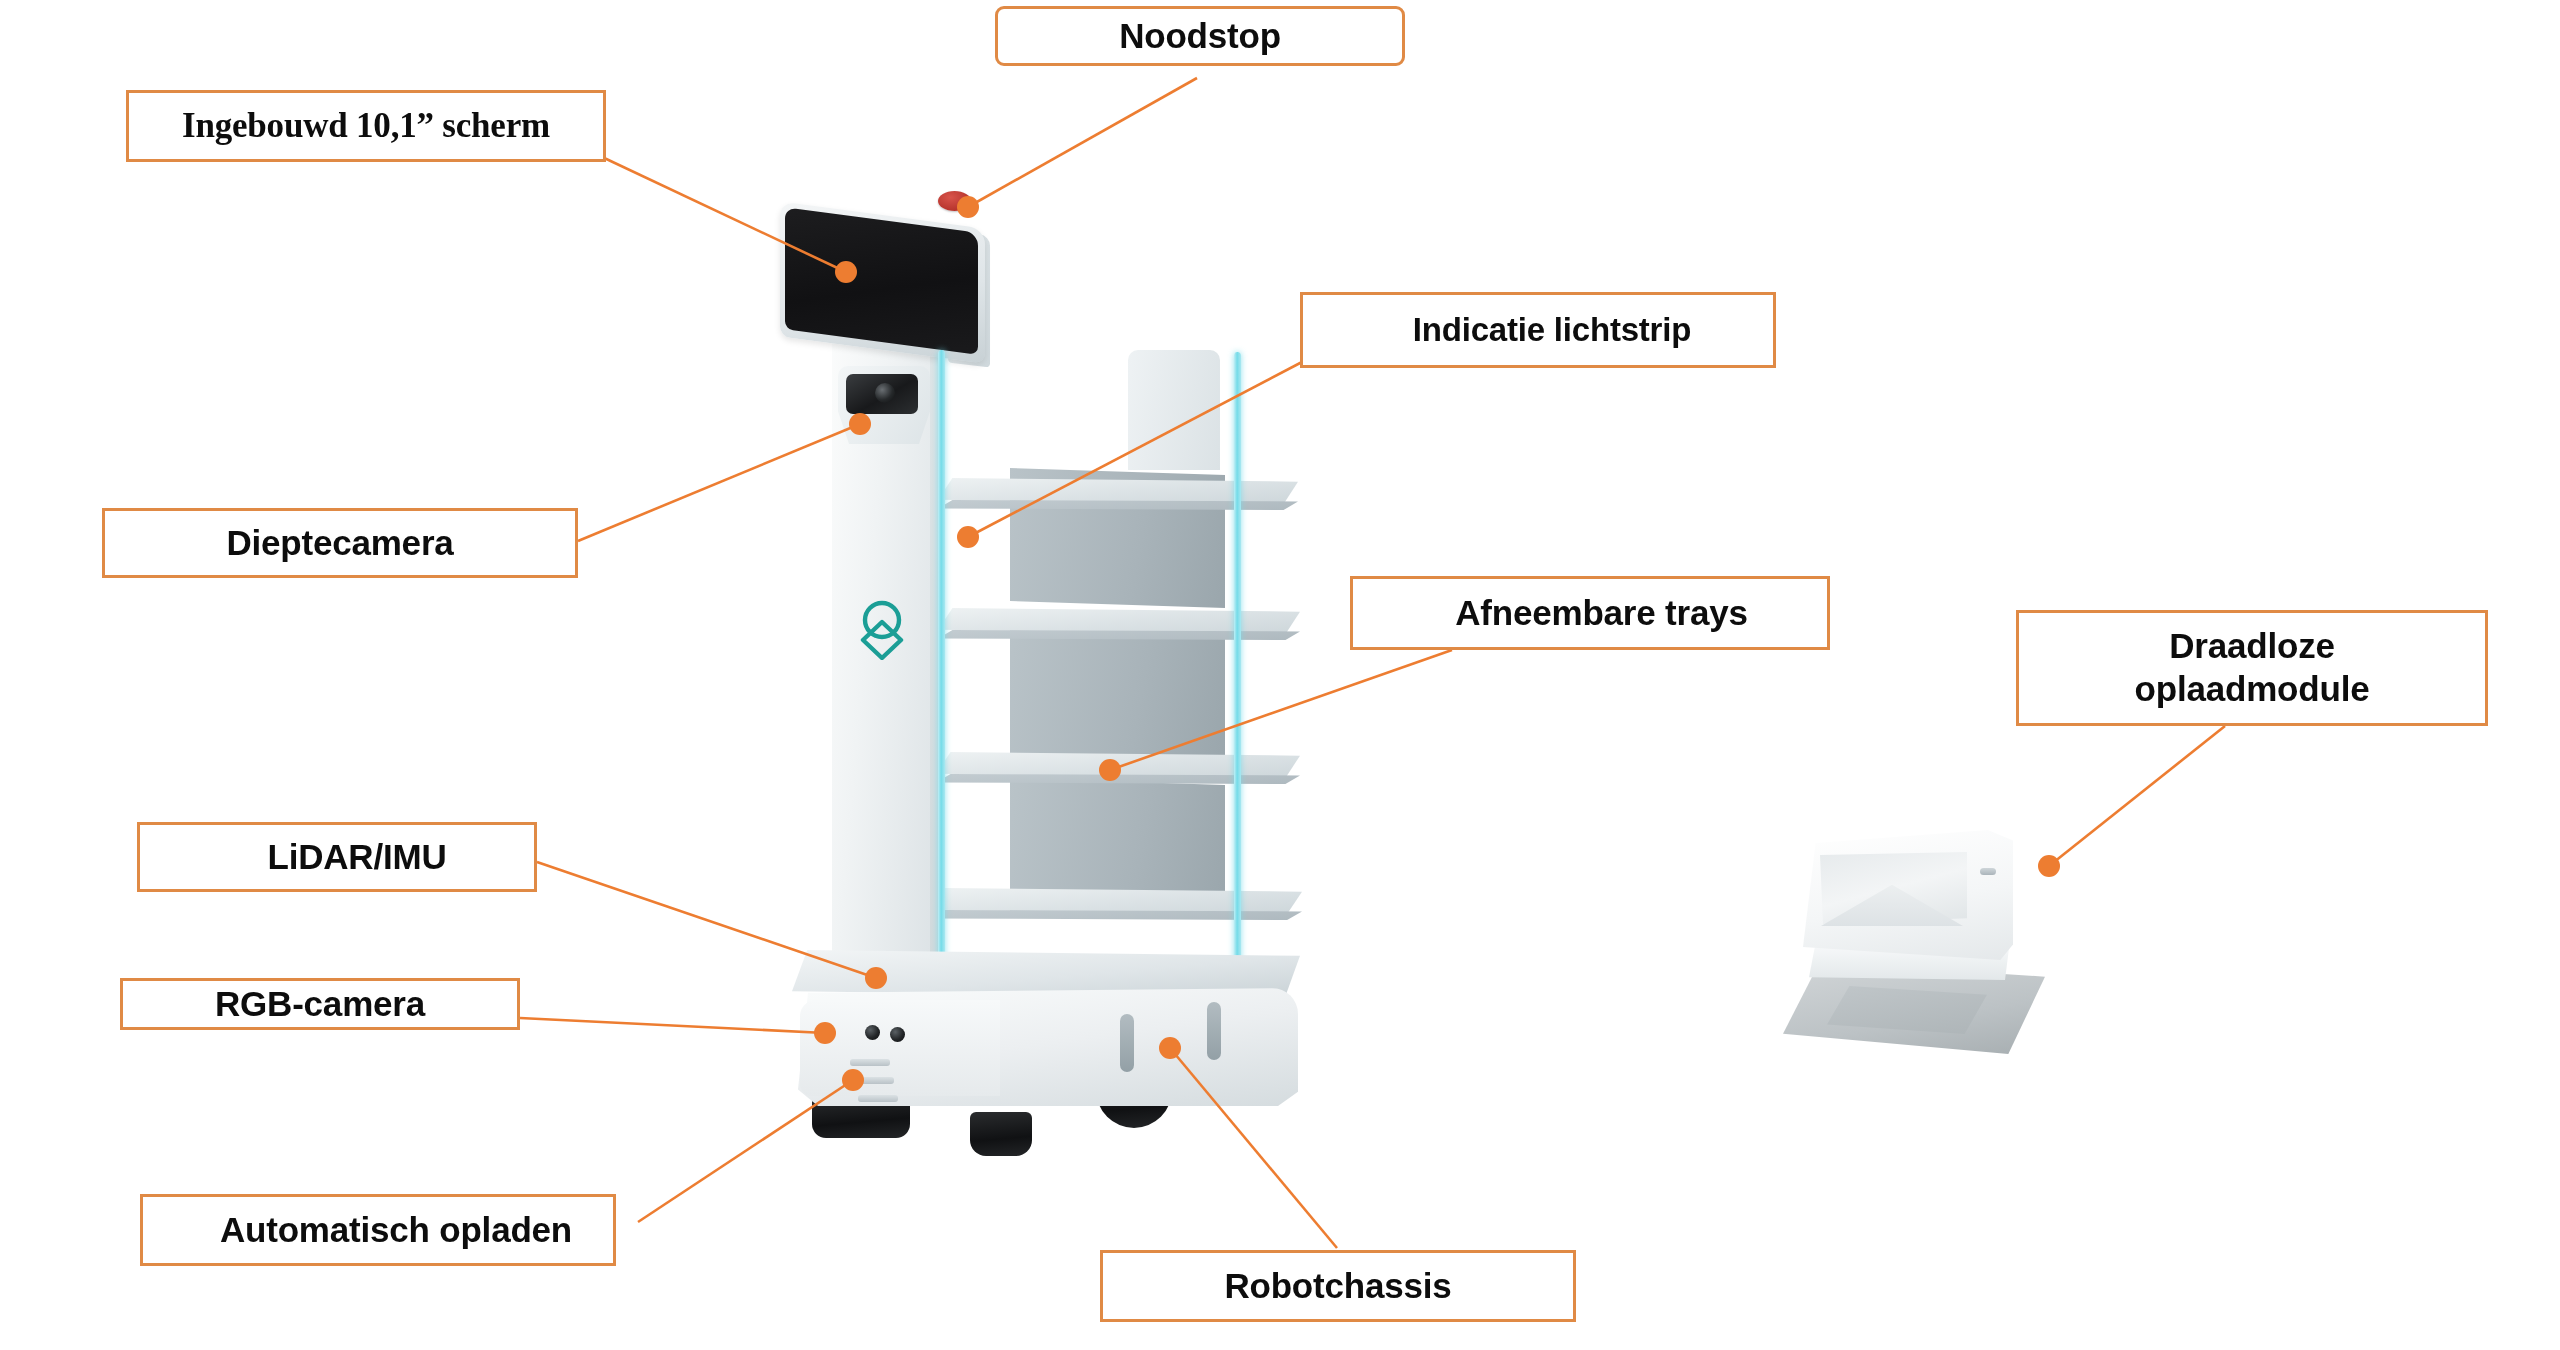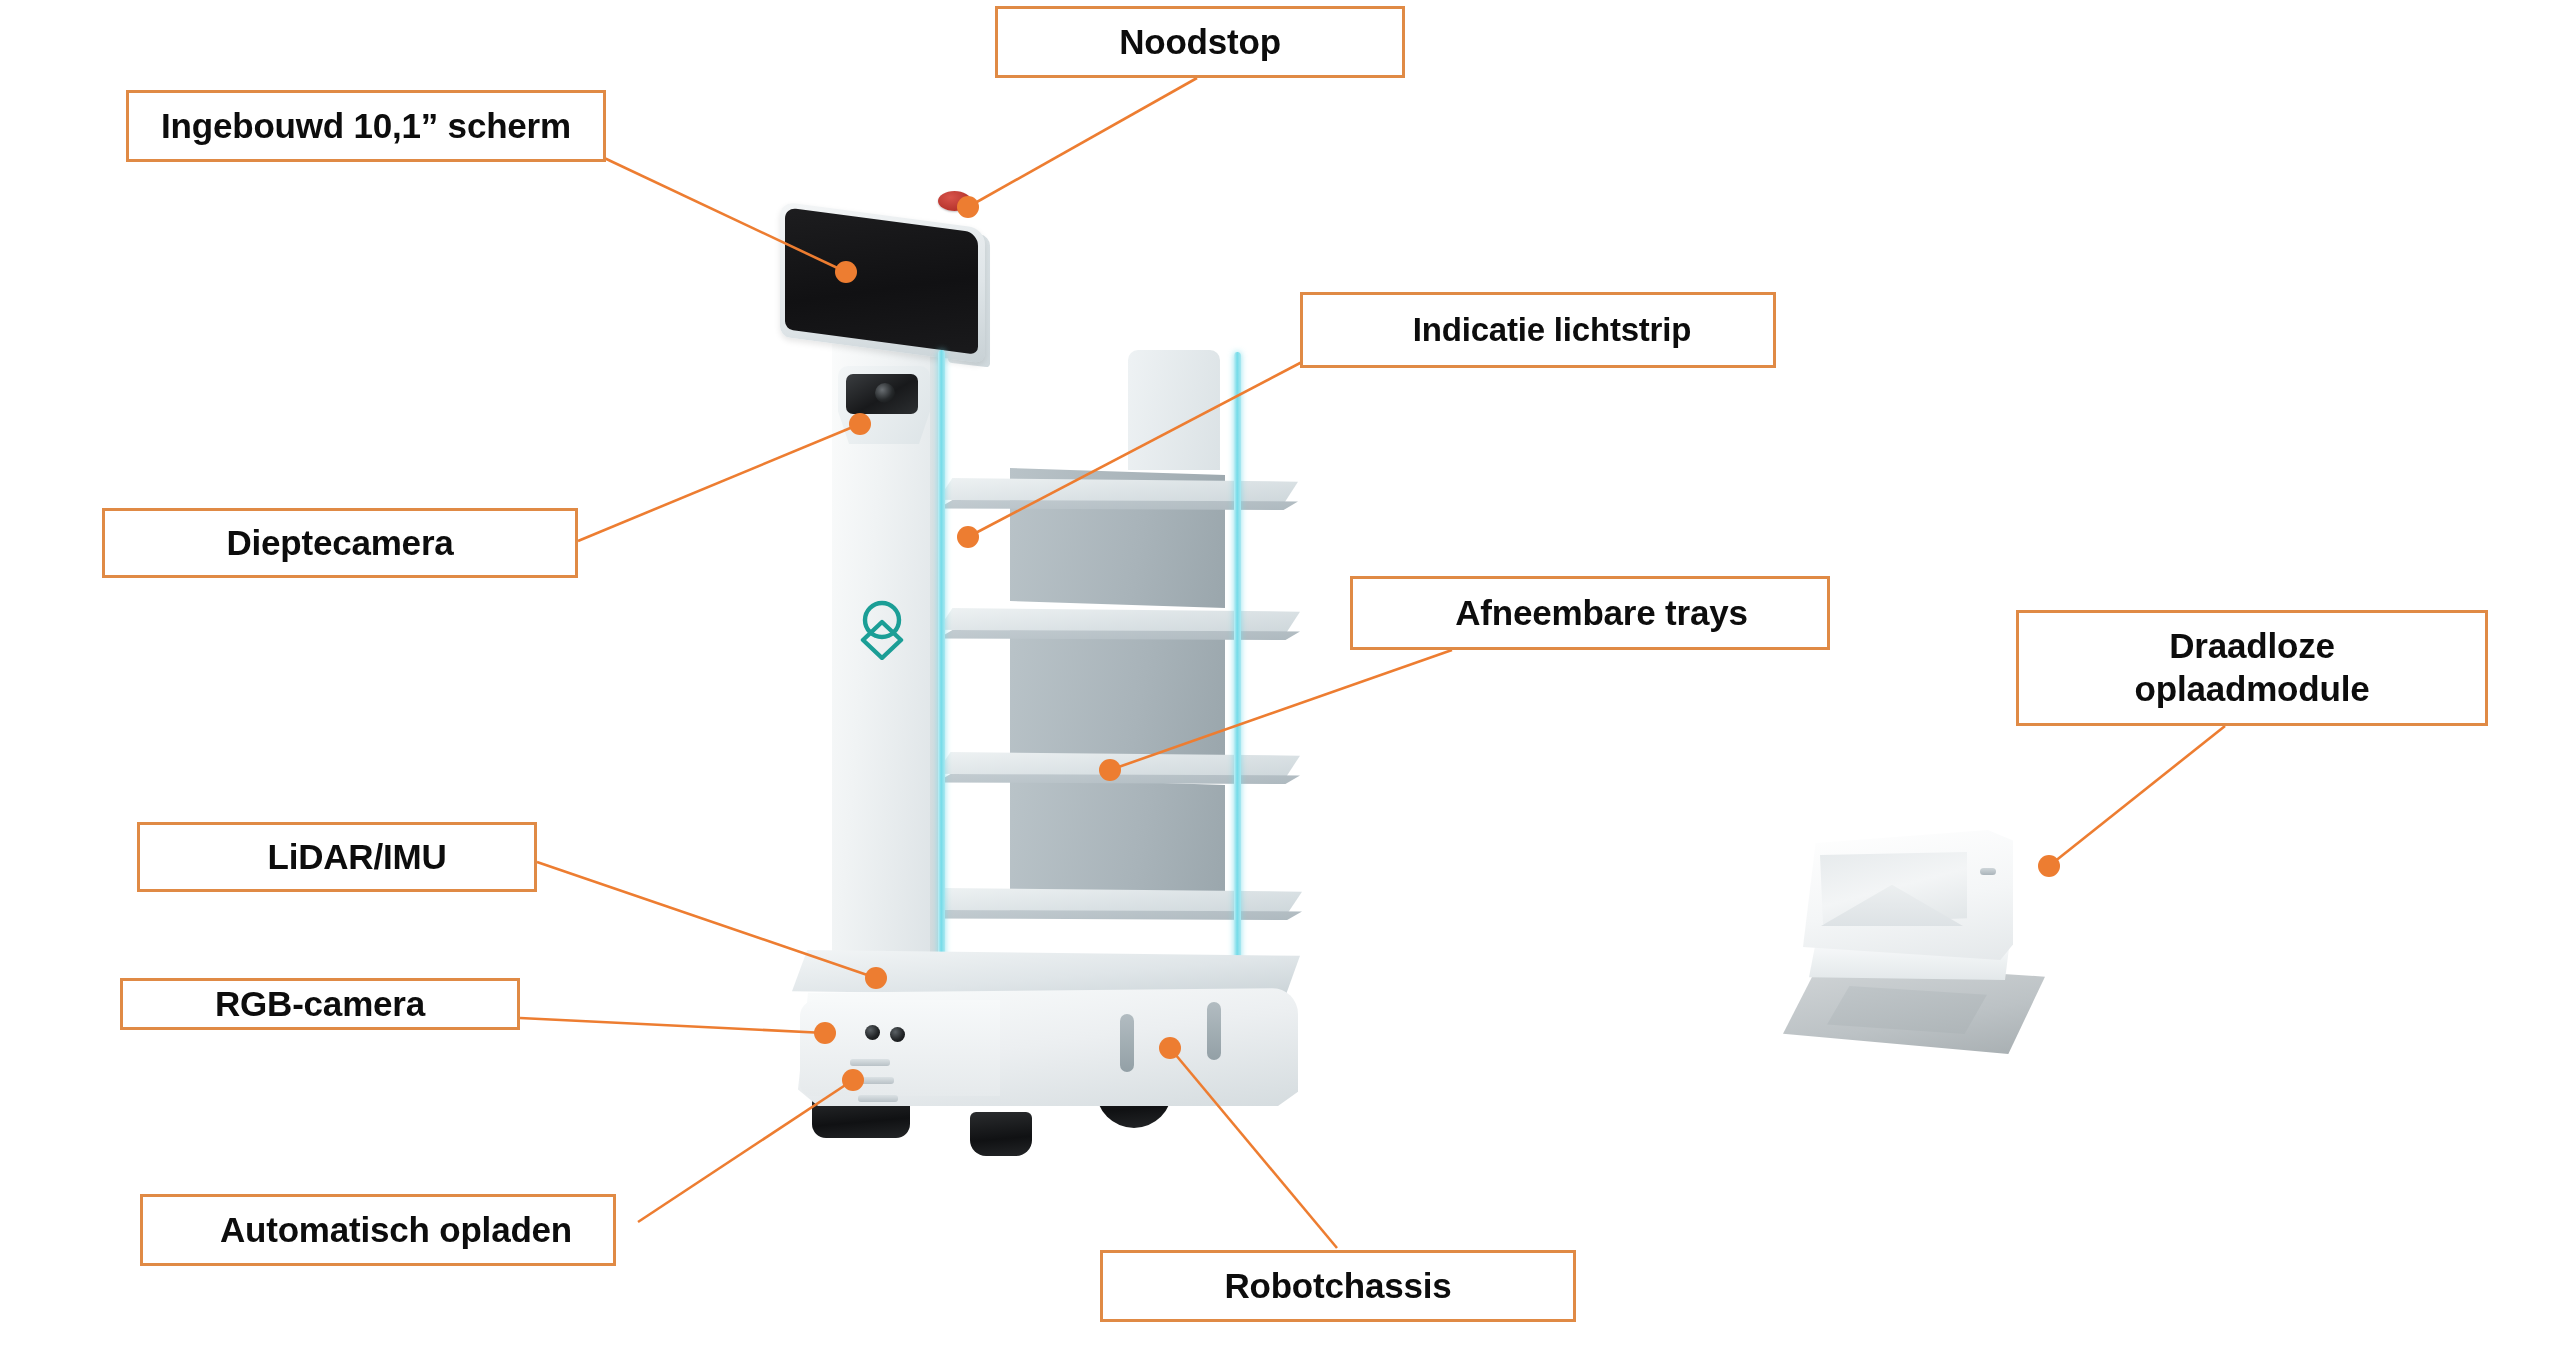--- a/index.html
+++ b/index.html
@@ -296,26 +296,26 @@
       <circle cx="860" cy="424" r="11"></circle>
       <circle cx="1110" cy="770" r="11"></circle>
       <circle cx="2049" cy="866" r="11"></circle>
       <circle cx="876" cy="978" r="11"></circle>
       <circle cx="825" cy="1033" r="11"></circle>
       <circle cx="853" cy="1080" r="11"></circle>
       <circle cx="1170" cy="1048" r="11"></circle>
     </g>
   </svg>
 
-  <div class="callout" style="left:995px;top:6px;width:410px;height:72px;">
+  <div class="callout" style="left:995px;top:6px;width:410px;height:60px;border-radius:9px;">
     <span style="font-size:35px;">Noodstop</span>
   </div>
 
   <div class="callout" style="left:126px;top:90px;width:480px;height:72px;">
-    <span style="font-size:35px;">Ingebouwd 10,1” scherm</span>
+    <span style="font-size:35px;font-family:Liberation Serif, serif;">Ingebouwd 10,1” scherm</span>
   </div>
 
   <div class="callout" style="left:1300px;top:292px;width:476px;height:76px;">
     <span style="font-size:33px;margin-left:28px;">Indicatie lichtstrip</span>
   </div>
 
   <div class="callout" style="left:102px;top:508px;width:476px;height:70px;">
     <span style="font-size:35px;">Dieptecamera</span>
   </div>
 

